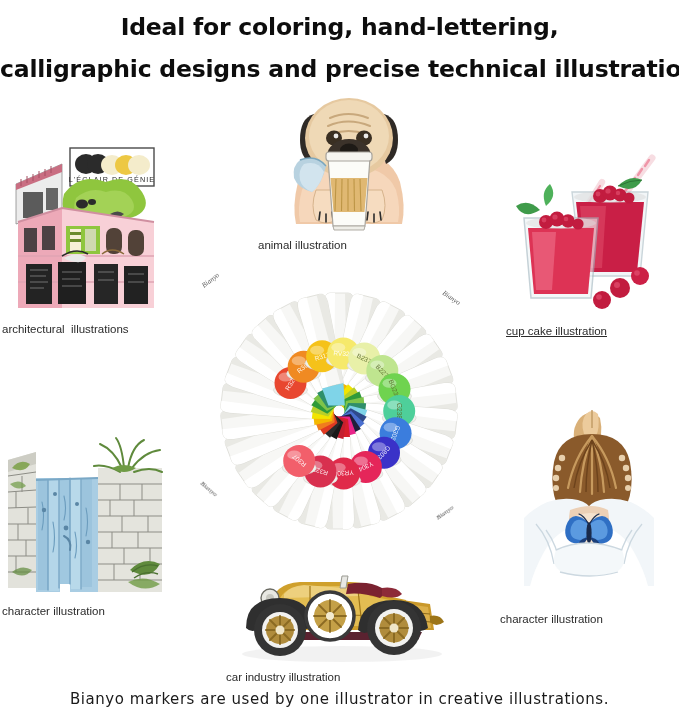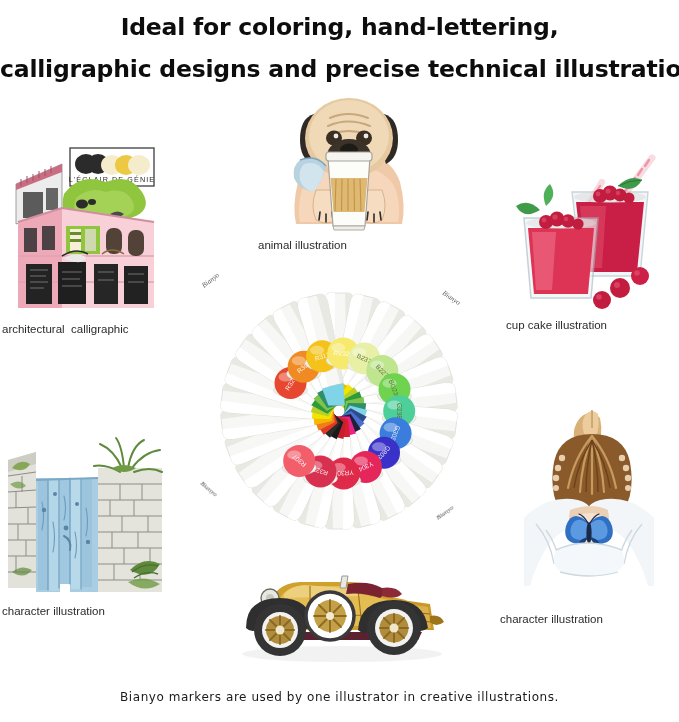--- a/index.html
+++ b/index.html
@@ -76,29 +76,29 @@
   
   .footer {
     position: absolute;
     left: 0;
     top: 690px;
     width: 679px;
     text-align: center;
   }
   .footer-text {
     font-family: "DejaVu Sans", sans-serif;
-    font-size: 12px;
+    font-size: 15px;
     color: #1a1a1a;
     letter-spacing: 0.55px;
     white-space: nowrap;
   }
 
   .cap-arch { margin-top: 4px; }
   .cap-anim { margin-top: 2px; }
-  .cap-cup  { margin-top: 6px; }
+  .cap-cup  { margin-top: 12px; text-decoration: underline; }
   .cap-land { margin-top: 4px; }
   .cap-char { margin-top: 16px; }
   .cap-car  { margin-top: 4px; }
 </style>
 </head>
 <body>
 
 <div class="headline">
   <div class="headline-line l1">Ideal for coloring, hand-lettering,</div>
   <div class="headline-line l2">calligraphic designs and precise technical illustrations.</div>
@@ -168,21 +168,21 @@
         <line x1="60" y1="147" x2="78" y2="147"></line>
       <line x1="60" y1="154" x2="80" y2="154"></line>
       <line x1="96" y1="140" x2="112" y2="140"></line>
         <line x1="96" y1="148" x2="112" y2="148"></line>
       <line x1="126" y1="142" x2="142" y2="142"></line>
         <line x1="126" y1="150" x2="142" y2="150"></line>
     </g>
     <path d="M62 126 q12 -7 22 -1 q-2 6 -10 5 q-8 -1 -12 -4 Z" fill="#e9e9e9"></path>
     <path d="M60 124 q14 -9 26 -2" fill="none" stroke="#2b2b2b" stroke-width="1.6"></path>
   </svg>
-  <div class="caption cap-arch">architectural  calligraphic</div>
+  <div class="caption cap-arch">architectural  illustrations</div>
 </div>
 
 <div class="cell" id="cell-animal">
   <svg class="art" width="182" height="150" viewBox="0 0 182 150">
 
     <path d="M40 96 q10 -30 51 -30 q41 0 51 30 q6 24 2 42 L38 138 q-4 -18 2 -42 Z" fill="#f0c9a8"></path>
     <path d="M44 104 q10 -24 47 -24 q37 0 47 24 q5 18 2 32 L42 136 q-3 -14 2 -32 Z" fill="#f6d7bb"></path>
 
     <path d="M56 28 q-14 4 -14 26 q0 18 12 24 q8 -26 12 -42 Z" fill="#2f2a26"></path>
     <path d="M126 28 q14 4 14 26 q0 18 -12 24 q-8 -26 -12 -42 Z" fill="#2f2a26"></path>
@@ -541,20 +541,21 @@
     <g stroke="#8a6a22" stroke-width="1.8" stroke-linecap="round">
       <line x1="104" y1="46" x2="104" y2="78"></line>
         <line x1="88" y1="62" x2="120" y2="62"></line>
       <line x1="93" y1="51" x2="115" y2="73"></line>
         <line x1="115" y1="51" x2="93" y2="73"></line>
     </g>
     <circle cx="104" cy="62" r="4" fill="#f3ead0"></circle>
 
     <path d="M204 62 q10 -2 14 6 q-8 6 -14 0 Z" fill="#9d7518"></path>
   </svg>
+  <div class="caption cap-car">car industry illustration</div>
 </div>
 
 <div id="cell-markers">
   <svg class="art" width="318" height="318" viewBox="0 0 318 318">
     <rect x="0" y="0" width="318" height="318" fill="#ffffff"></rect>
     <defs>
       <g id="mk">
 
         <path d="M26 -11 L108 -15 Q118 -15 118 -9 L118 9 Q118 15 108 15 L26 11 Z" fill="#f7f7f5" stroke="#dcdcd6" stroke-width="0.8"></path>
         <path d="M26 -11 L108 -15 Q118 -15 118 -9 L118 -4 L26 -5 Z" fill="#ffffff"></path>

